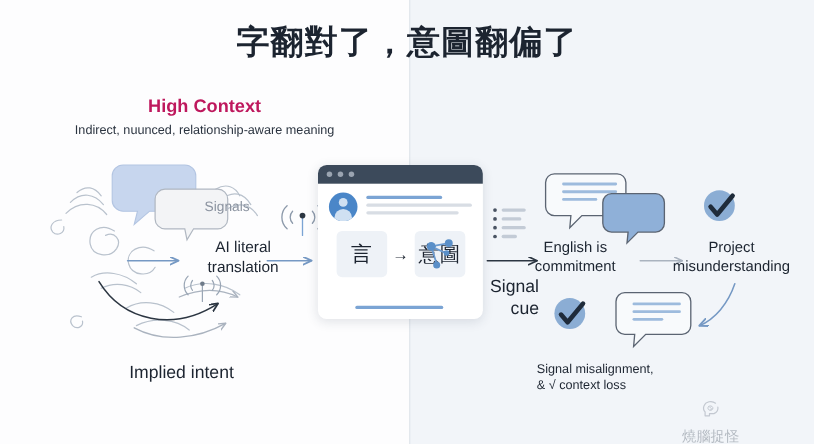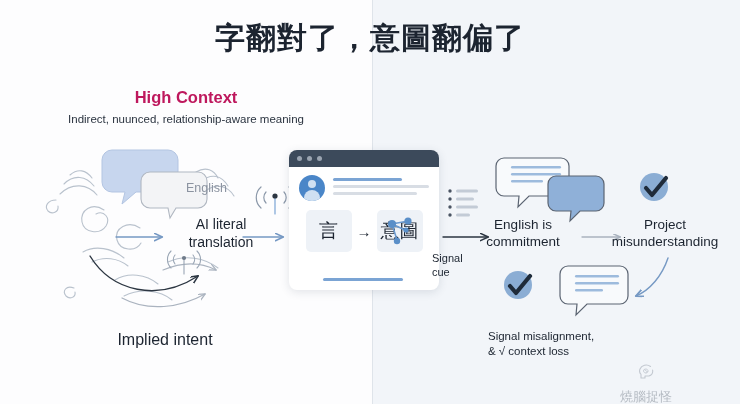--- a/index.html
+++ b/index.html
@@ -73,21 +73,21 @@
     position: absolute;
     color: #1c2430;
     line-height: 1.28;
   }
   .lbl.soft { color: #8b93a0; }
 
   #lbl-signals   { left: 186px; top: 180px; font-size: 12.5px; }
   #lbl-ai        { left: 178px; top: 216px; width: 86px; font-size: 14px; text-align: center; }
   #lbl-implied   { left: 100px; top: 330px; width: 130px; font-size: 16px; text-align: center; }
   #lbl-english   { left: 471px; top: 216px; width: 104px; font-size: 13.5px; text-align: center; }
-  #lbl-signalcue { left: 432px; top: 251px; width: 58px; font-size: 11px; text-align: left; }
+  #lbl-signalcue { left: 432px; top: 251px; width: 58px; font-size: 16px; text-align: right; }
   #lbl-project   { left: 600px; top: 216px; width: 130px; font-size: 13.5px; text-align: center; }
   #lbl-misalign  { left: 488px; top: 329px; width: 180px; font-size: 11.5px; text-align: left; }
 
   
   .card {
     position: absolute;
     left: 289px; top: 150px;
     width: 150px; height: 140px;
     background: #ffffff;
     border-radius: 8px;
@@ -311,21 +311,21 @@
       <path d="M646,188 l6,7 l14,-17" fill="none" stroke="#1f2b3a" stroke-width="4.2" stroke-linecap="round" stroke-linejoin="round"></path>
     </g>
     <g>
       <circle cx="518" cy="285" r="14" fill="#8badd4"></circle>
       <path d="M510,286 l6,7 l14,-17" fill="none" stroke="#1f2b3a" stroke-width="4.2" stroke-linecap="round" stroke-linejoin="round"></path>
     </g>
 
     <path d="M668,258 C662,276 650,290 636,296" fill="none" stroke="#7699c4" stroke-width="1.4" stroke-linecap="round" marker-end="url(#ah-blue)"></path>
   </svg>
 
-  <div class="lbl soft" id="lbl-signals">English</div>
+  <div class="lbl soft" id="lbl-signals">Signals</div>
   <div class="lbl" id="lbl-ai" style="white-space:pre-line;">AI literal
 translation</div>
   <div class="lbl" id="lbl-implied">Implied intent</div>
 
   <div class="card">
     <div class="card-bar">
       <span class="card-dot"></span>
       <span class="card-dot"></span>
       <span class="card-dot"></span>
     </div>

